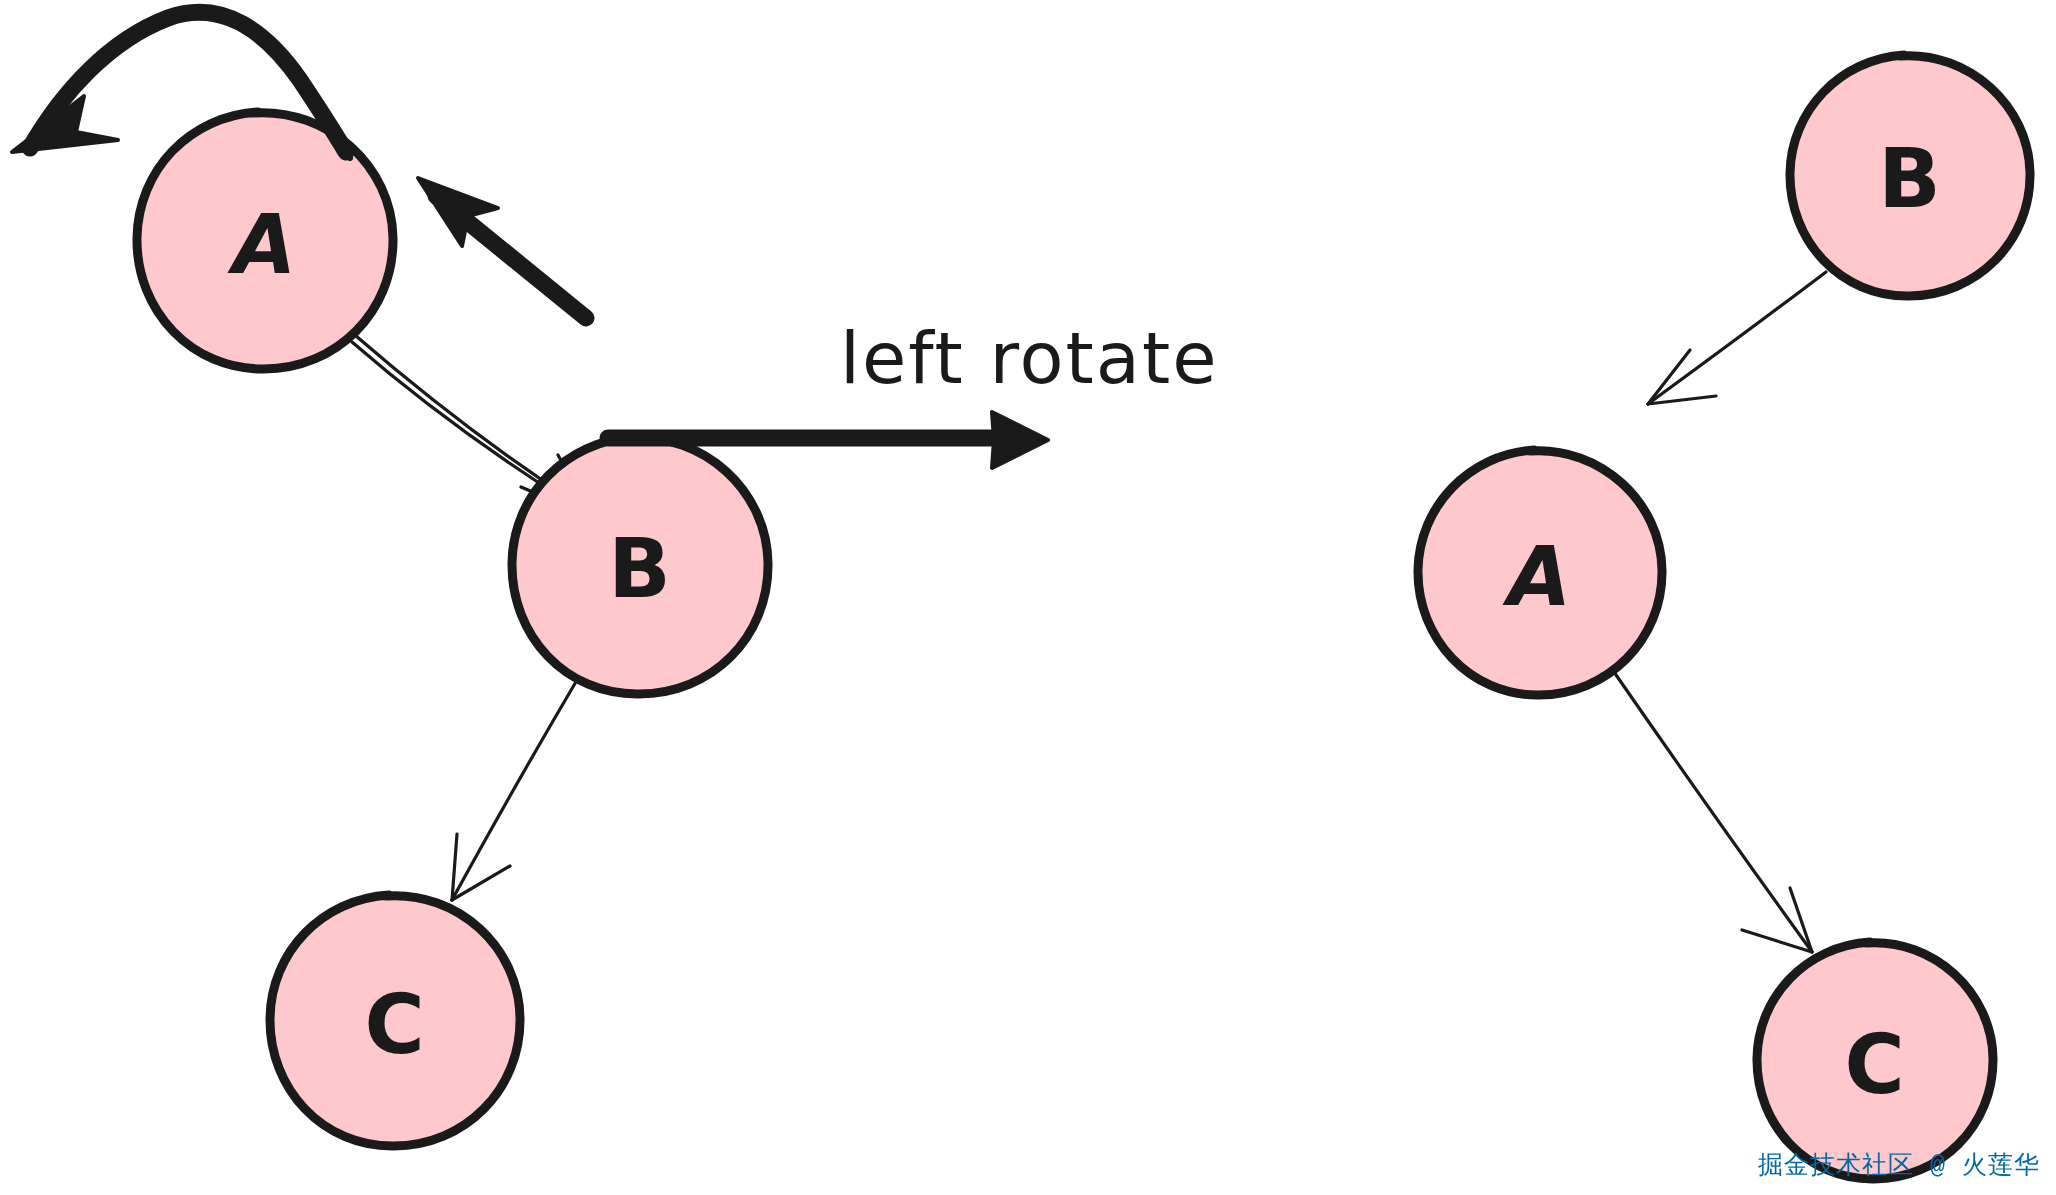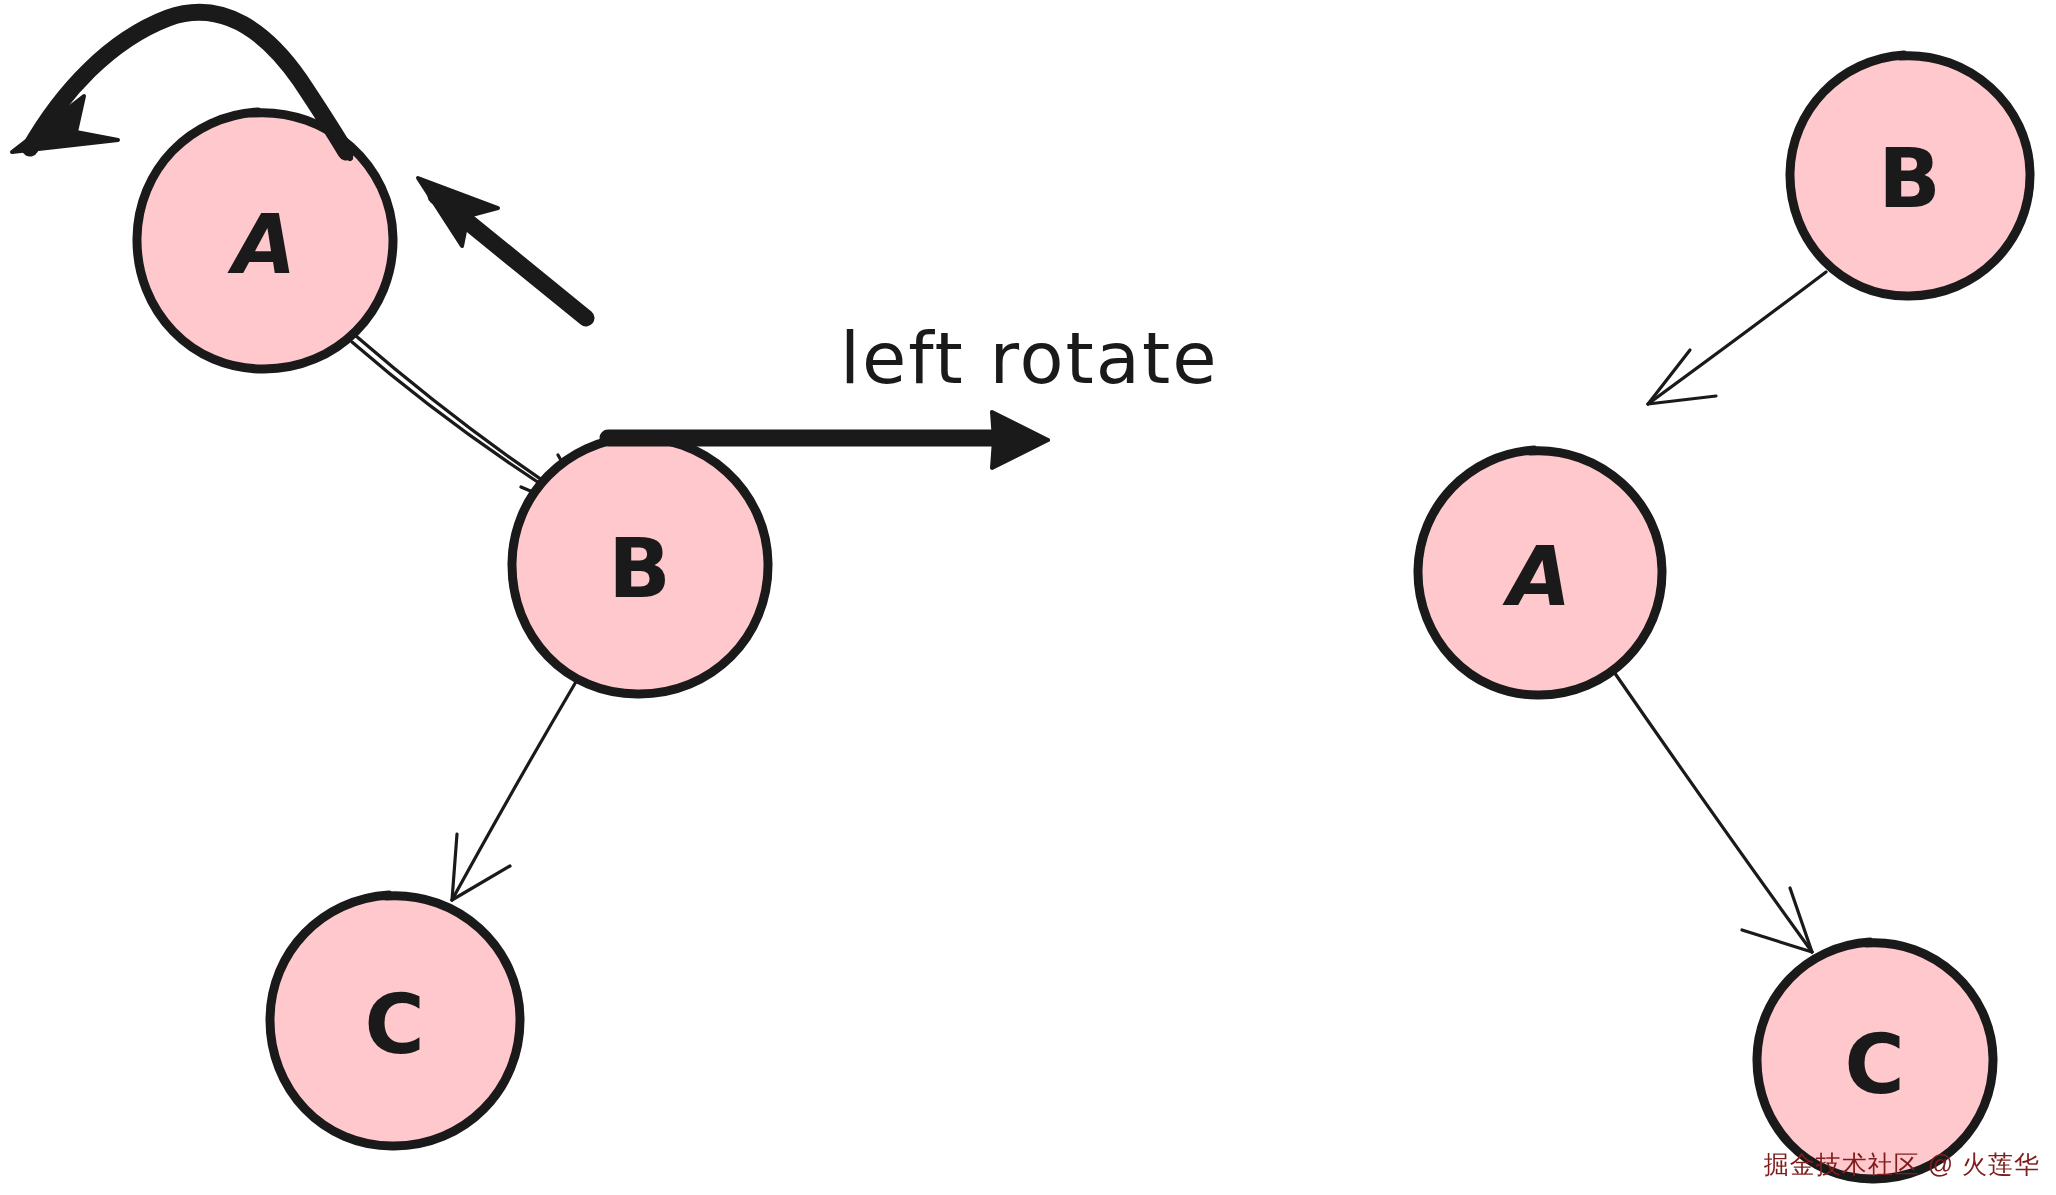--- a/index.html
+++ b/index.html
@@ -43,23 +43,23 @@
     font-size: 72px;
     fill: #1a1a1a;
     text-anchor: start;
     dominant-baseline: central;
     letter-spacing: 2px;
   }
   .watermark {
     position: absolute;
     right: 16px;
     bottom: 14px;
-    font-family: Liberation Sans, sans-serif;
+    font-family: Liberation Mono, monospace;
     font-size: 25px;
-    color: #7f1d1d;
+    color: #0369a1;
     letter-spacing: 1px;
     white-space: nowrap;
     user-select: none;
   }
   .sketch-fill  { fill: #ffc8cc; }
   .sketch-line  { fill: none; stroke: #1a1a1a; stroke-linecap: round; stroke-linejoin: round; }
   .node-outline { fill: none; stroke: #1a1a1a; stroke-width: 9; stroke-linecap: round; stroke-linejoin: round; }
   .thin-edge    { fill: none; stroke: #1a1a1a; stroke-width: 3.2; stroke-linecap: round; stroke-linejoin: round; }
   .bold-arrow   { fill: none; stroke: #1a1a1a; stroke-width: 17; stroke-linecap: round; stroke-linejoin: round; }
   .bold-arrow-head { fill: #1a1a1a; stroke: #1a1a1a; stroke-width: 4; stroke-linejoin: round; }

